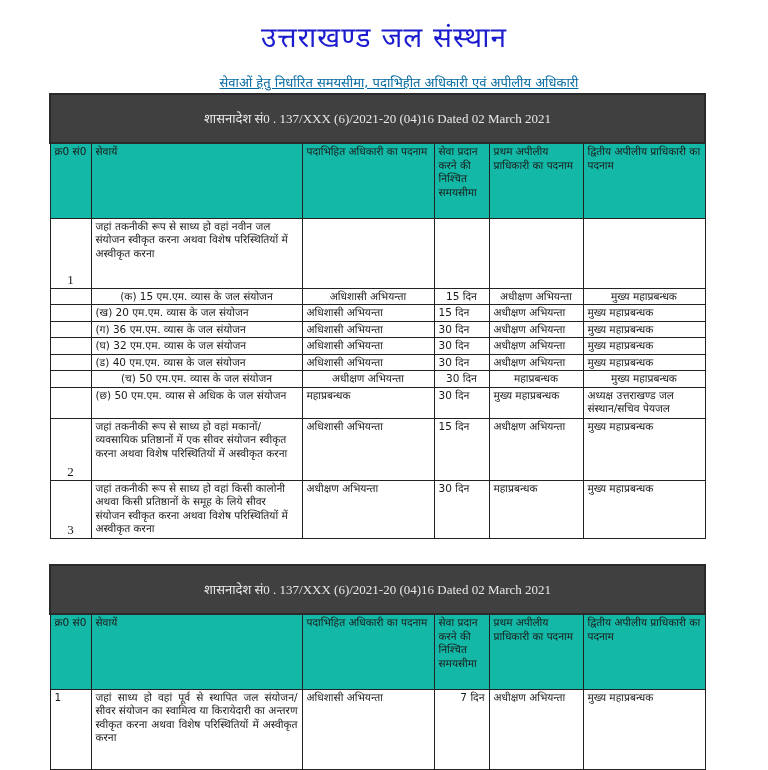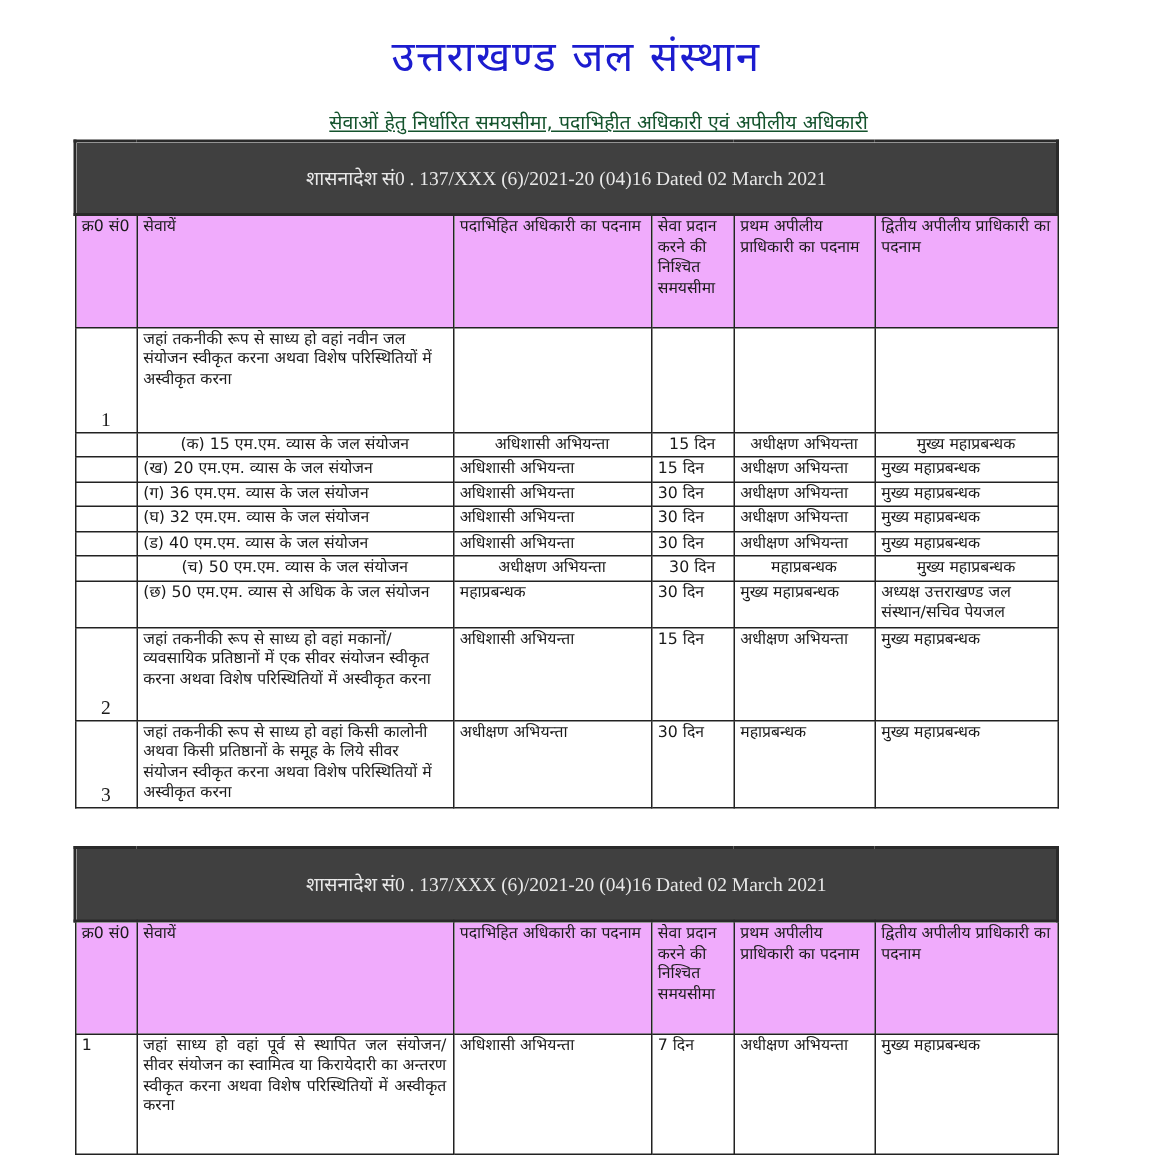--- a/index.html
+++ b/index.html
@@ -1,30 +1,30 @@
 <!DOCTYPE html>
 <html><head>
 <meta charset="utf-8">
 <style>
   html, body { margin:0; padding:0; background:#ffffff; }
   body { width:768px; height:770px; position:relative; overflow:hidden;
          font-family:"DejaVu Sans", sans-serif; color:#1a1a1a; }
   .main-title { position:absolute; left:0; width:768px; top:14px; text-align:center;
                 color:#1c1ccf; font-size:28px; line-height:48px; letter-spacing:1px; }
   .subtitle { position:absolute; left:174px; top:75px; width:450px; text-align:center;
-              font-size:13px; line-height:16px; text-decoration:underline; color:#14532d; white-space:nowrap; }
+              font-size:13px; line-height:16px; text-decoration:underline; color:#0369a1; white-space:nowrap; }
   table.svc { position:absolute; left:49px; width:655px; border-collapse:collapse;
               table-layout:fixed; font-size:10.5px; line-height:13.5px; }
   table.svc td { border:1px solid #222; vertical-align:top; padding:1px 4px; overflow:hidden; }
   tr.band td { background:#404040; color:#e8e8e8; text-align:center; vertical-align:middle;
                font-family:"Liberation Serif", serif; font-size:13px; border:2px solid #2a2a2a; }
-  tr.colhead td { background:#f0abfc; }
+  tr.colhead td { background:#14b8a6; }
   td.num { font-family:"Liberation Serif", serif; font-size:13px; }
   td.num-bottom { vertical-align:bottom !important; text-align:center; }
-  td.center { text-align:left; }
+  td.center { text-align:right; }
   td.justify { text-align:justify; }
 </style>
 </head>
 <body>
 
 <div class="main-title">उत्तराखण्ड जल संस्थान</div>
 <div class="subtitle">सेवाओं हेतु निर्धारित समयसीमा, पदाभिहीत अधिकारी एवं अपीलीय अधिकारी</div>
 
 <table class="svc" style="top:93px;">
   <colgroup>

